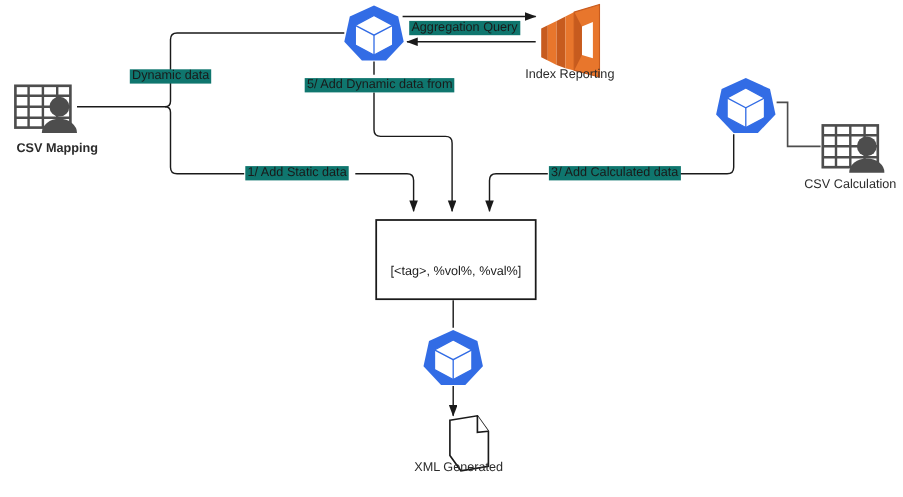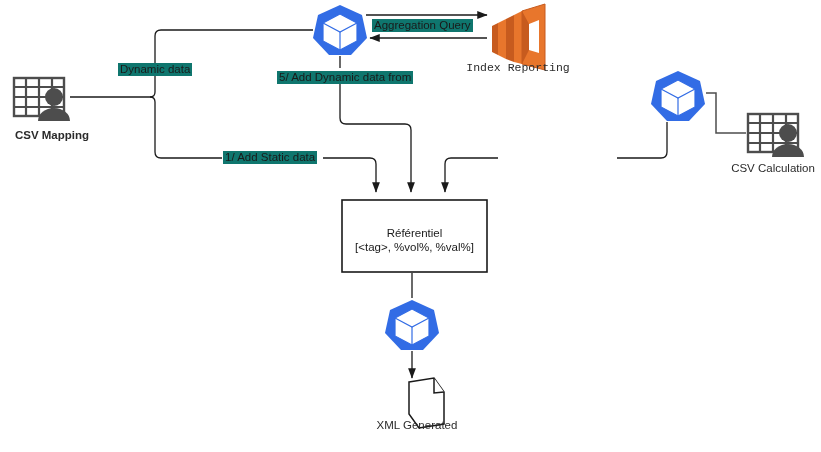--- a/index.html
+++ b/index.html
@@ -158,31 +158,31 @@
       <path d="M412,273 L412,298" fill="none" stroke="#1a1a1a" stroke-width="1.3"></path>
     </g>
 
     <g>
       <path d="M412,351 L412,378" fill="none" stroke="#1a1a1a" stroke-width="1.3" marker-end="url(#arrow)"></path>
     </g>
   </svg>
 
   <div class="node-label" style="left:2px; top:128px; width:100px;font-weight:bold;">CSV Mapping</div>
 
-  <div class="node-label" style="left:458px; top:61px; width:120px;font-family:Liberation Mono, monospace;">Index Reporting</div>
+  <div class="node-label" style="left:458px; top:61px; width:120px;">Index Reporting</div>
 
   <div class="node-label" style="left:718px; top:161px; width:110px;">CSV Calculation</div>
 
   <div class="node-label" style="left:362px; top:418px; width:110px;">XML Generated</div>
 
-  <div class="box-text" style="left:342px; top:226px; width:145px;">Référentiel</div>
   <div class="box-text" style="left:342px; top:240px; width:145px;">[&lt;tag&gt;, %vol%, %val%]</div>
 
   <div class="edge-label" style="left:118px; top:63px;">Dynamic data</div>
 
   <div class="edge-label" style="left:372px; top:19px;">Aggregation Query</div>
 
   <div class="edge-label" style="left:277px; top:71px;">5/ Add Dynamic data from</div>
 
   <div class="edge-label" style="left:223px; top:151px;">1/ Add Static data</div>
 
+  <div class="edge-label" style="left:499px; top:151px;">3/ Add Calculated data</div>
 
 </div>
 
 </body></html>

